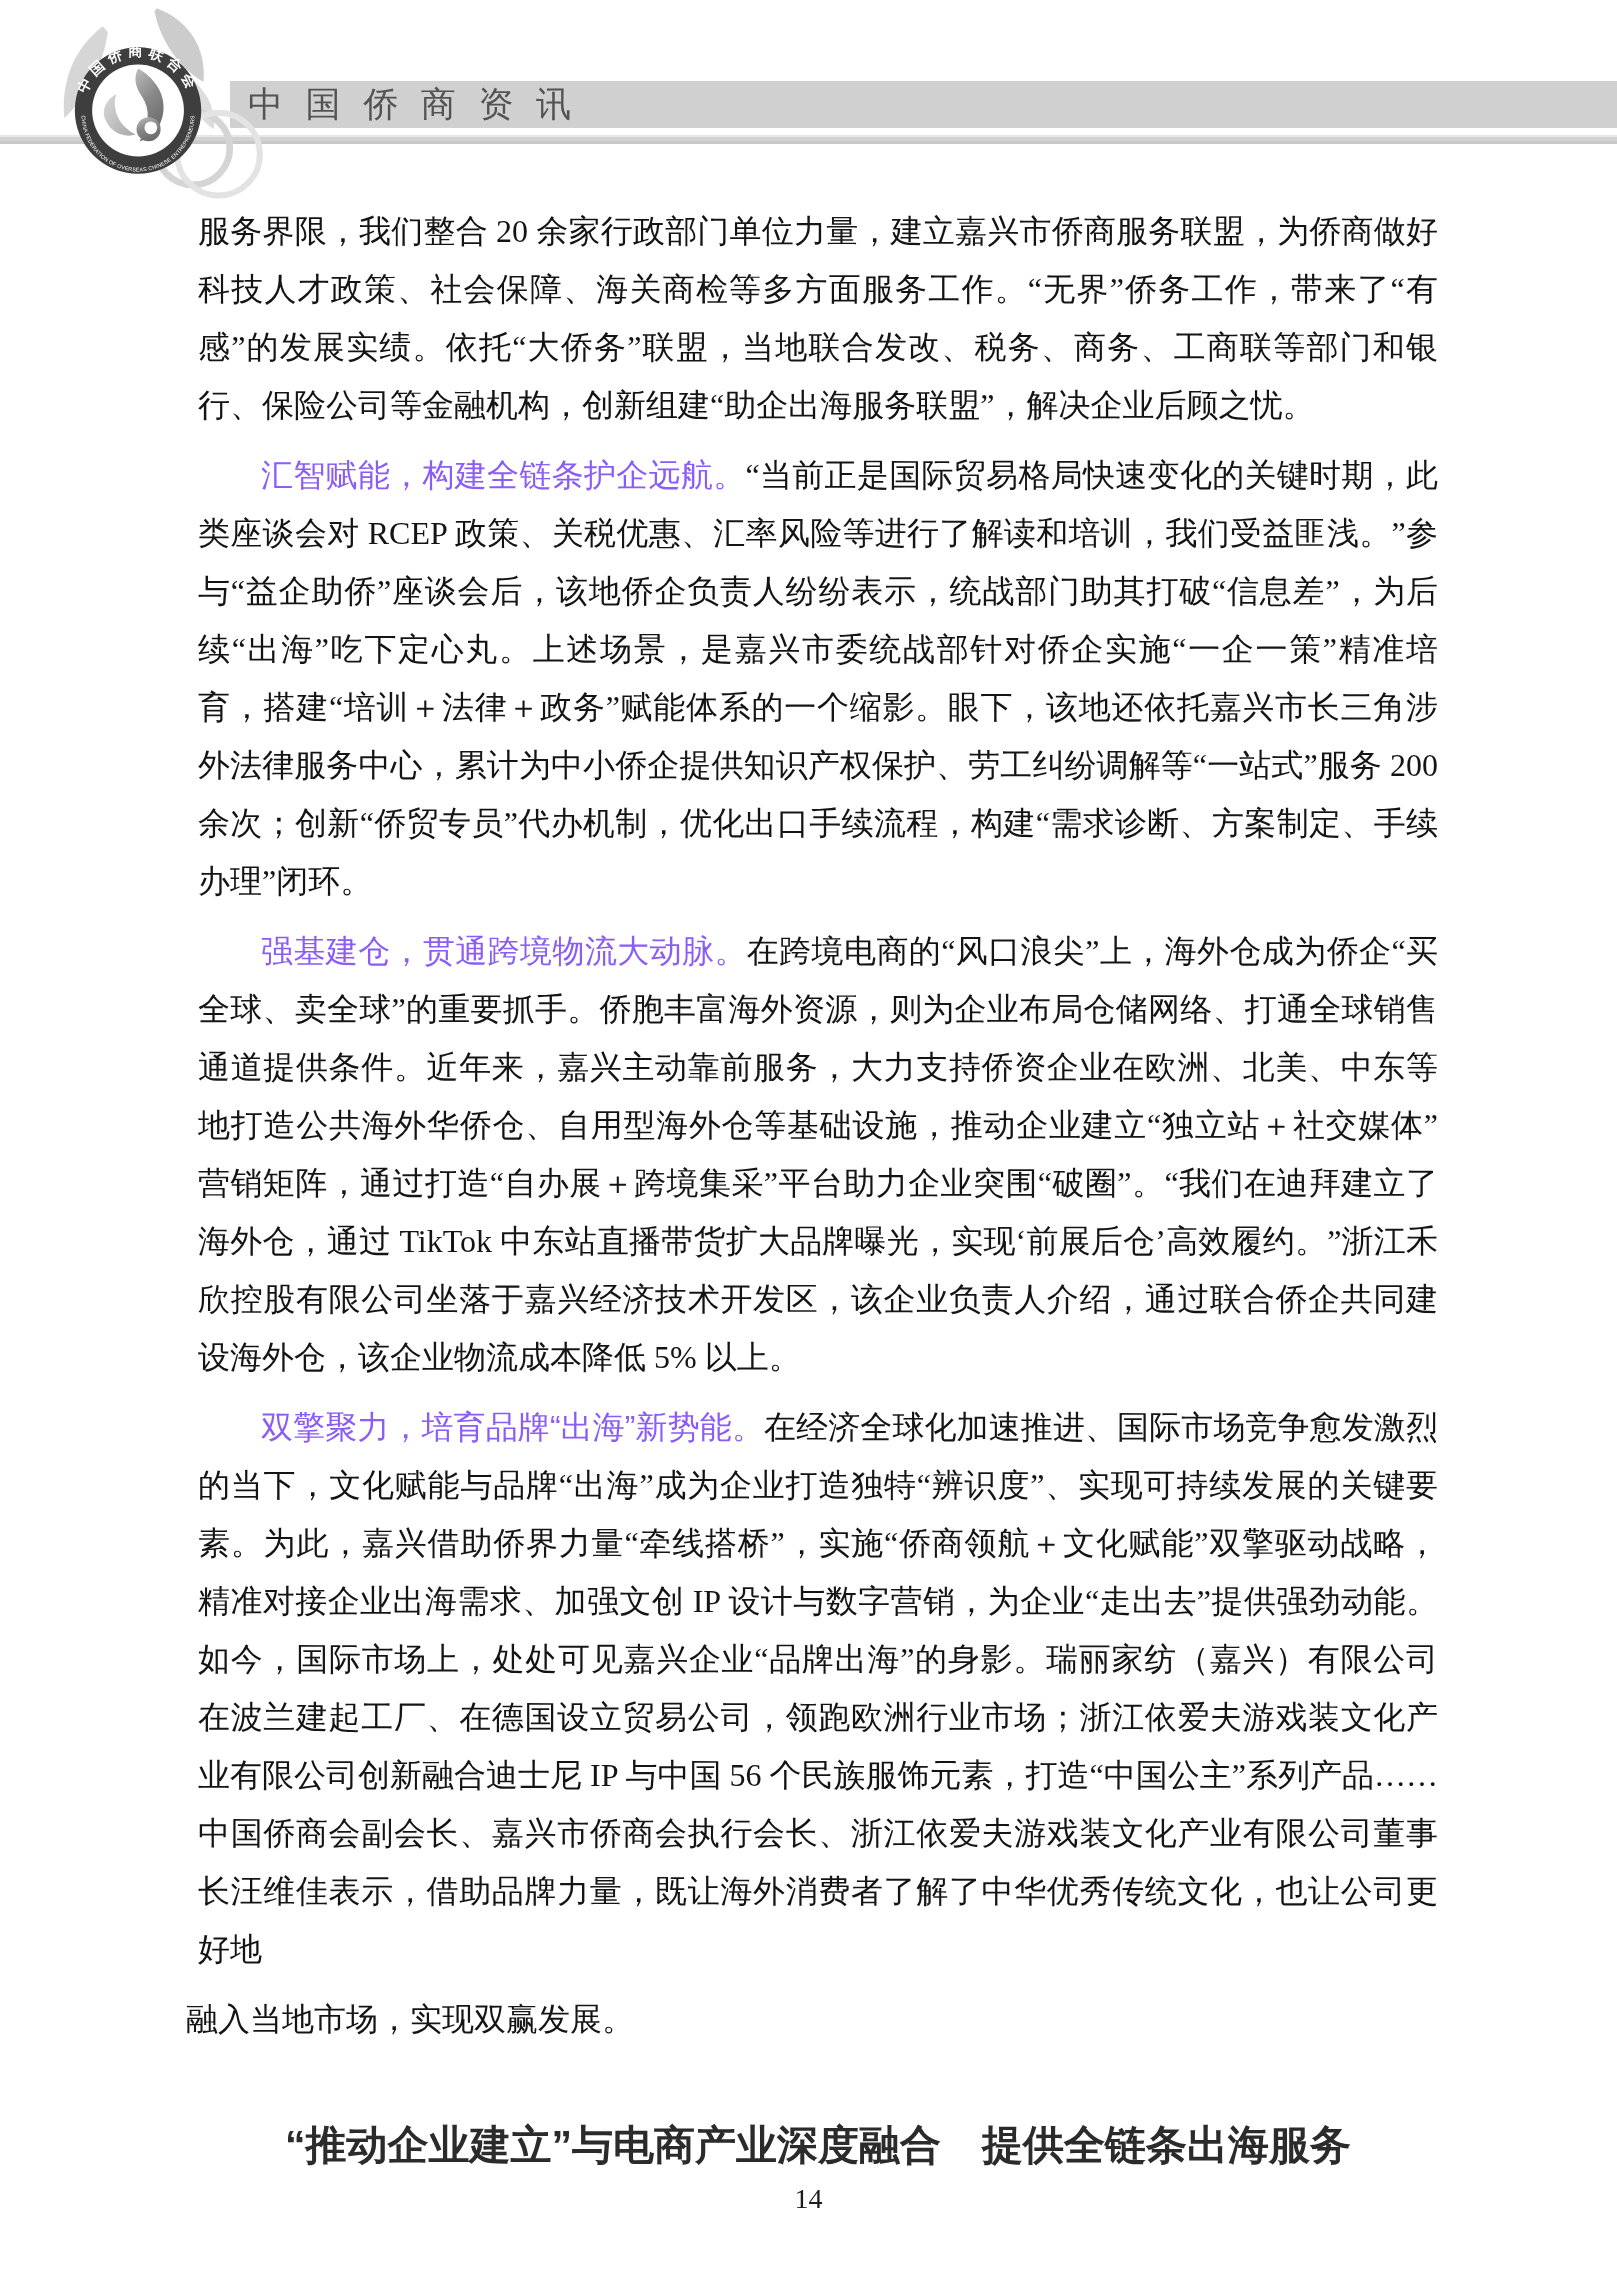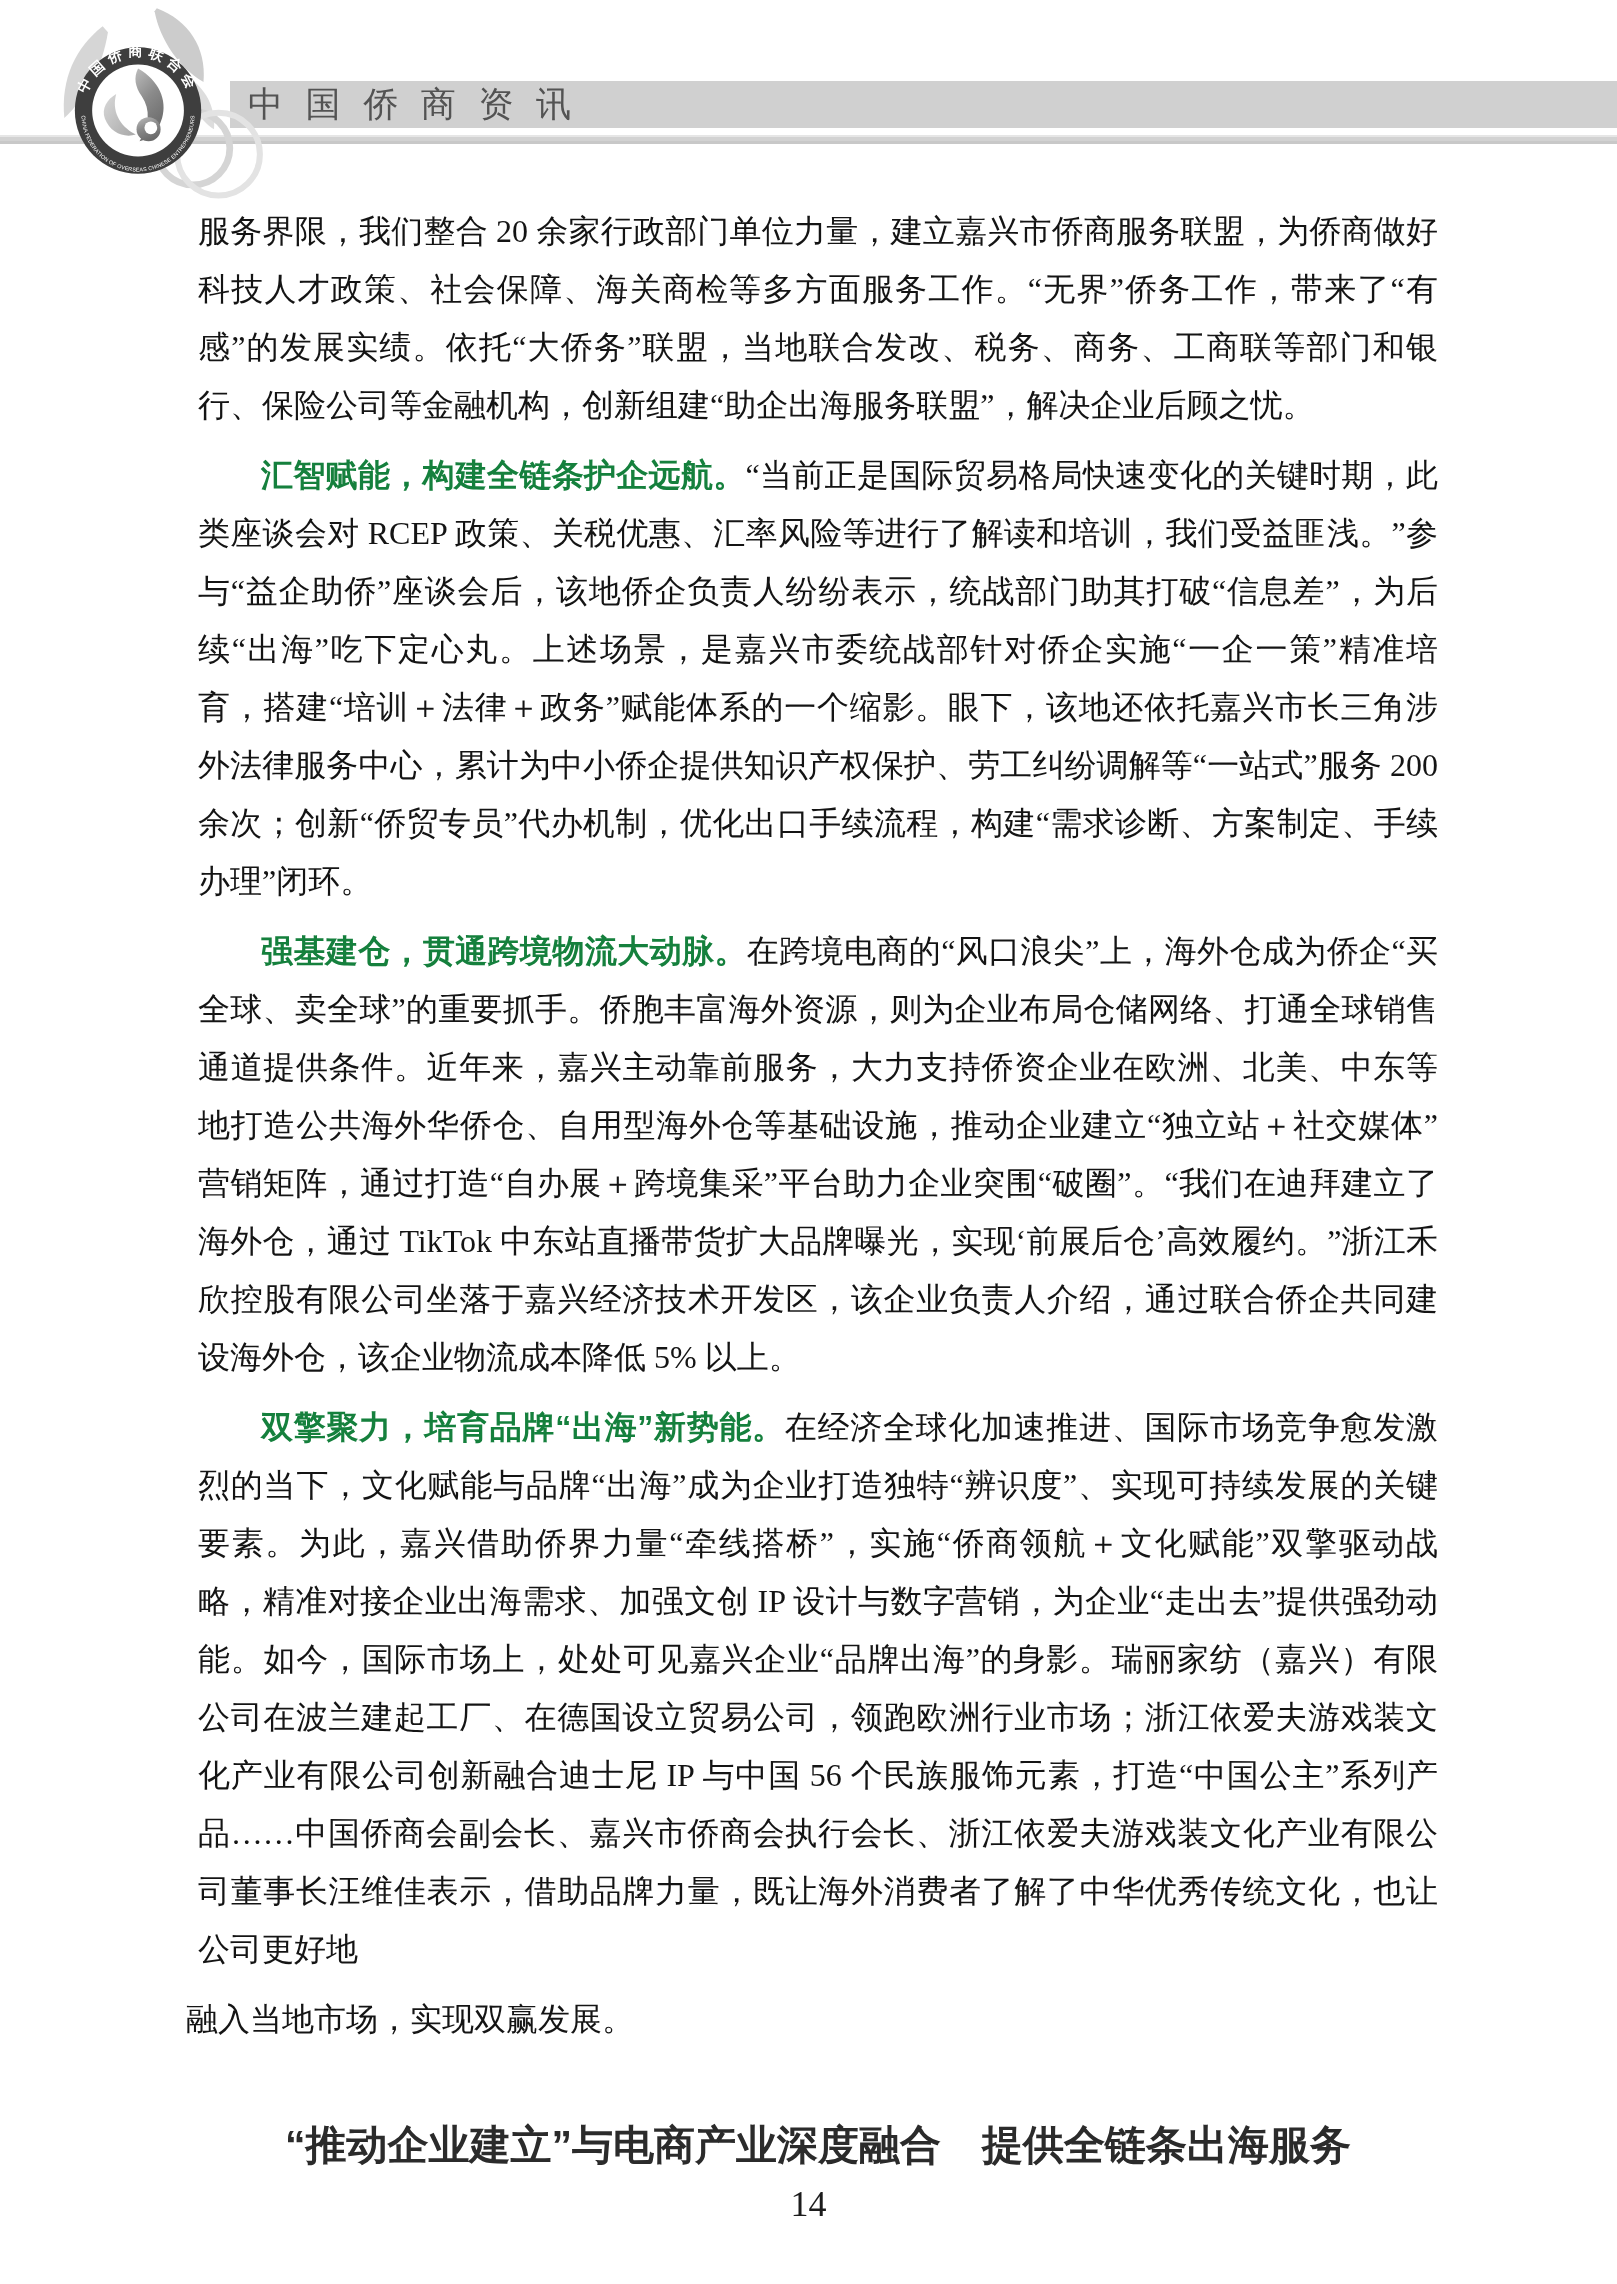--- a/index.html
+++ b/index.html
@@ -32,40 +32,40 @@
     position:absolute;left:186px;top:190px;width:1264px;
   }
   .body-p{
     margin:12px;
     font-size:32px;line-height:58px;
     text-align:justify;text-justify:inter-ideograph;
     color:#141414;
   }
   .body-p.indent{text-indent:63px;}
   .lead{
-    font-weight:bold;
+    font-weight:normal;
     font-family:"Liberation Sans","DejaVu Sans",sans-serif;
-    color:#15803d;
+    color:#8b5cf6;
   }
   .last-row{
     display:flex;align-items:baseline;
     font-size:32px;line-height:58px;
   }
   .section-heading{
     margin:71px 0 0 0;
     text-align:center;
     font-size:41px;line-height:53px;font-weight:bold;
     font-family:"Liberation Sans","DejaVu Sans",sans-serif;
     color:#2b2b2b;
     white-space:nowrap;
   }
   .next-para{margin-top:41px;}
   .page-number{
     position:absolute;left:0;right:0;top:2183px;
-    text-align:center;font-size:36px;color:#1c1c1c;
+    text-align:center;font-size:28px;color:#1c1c1c;
   }
 </style>
 </head>
 <body>
 
 <div class="page">
 
   <div class="band">
     <div class="band-title">中国侨商资讯</div>
   </div>

